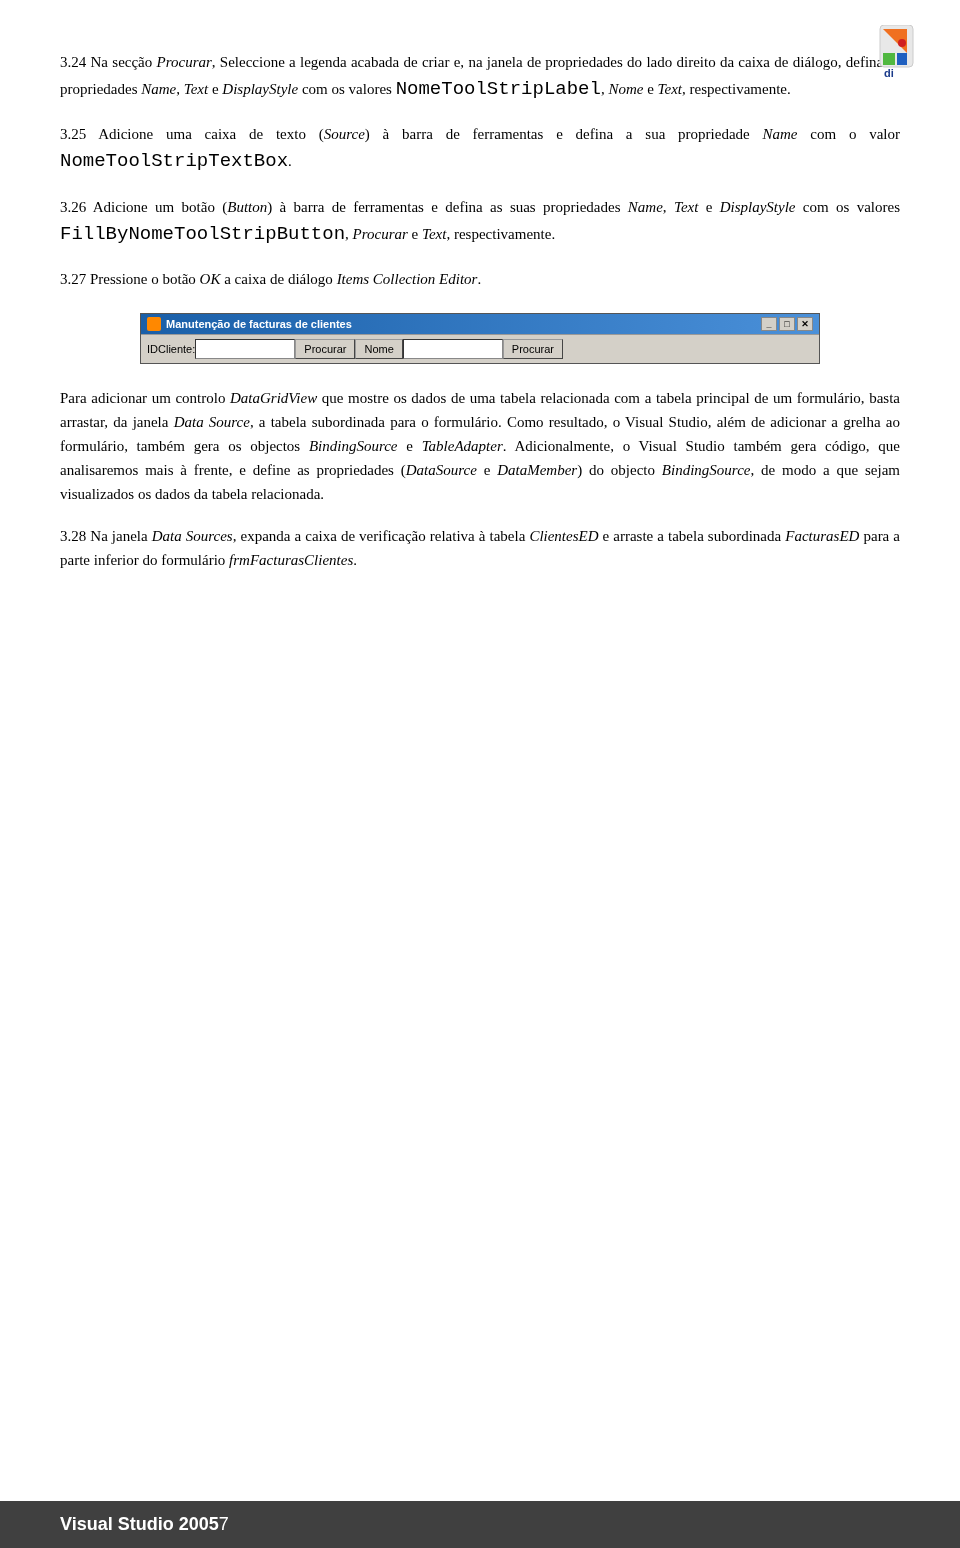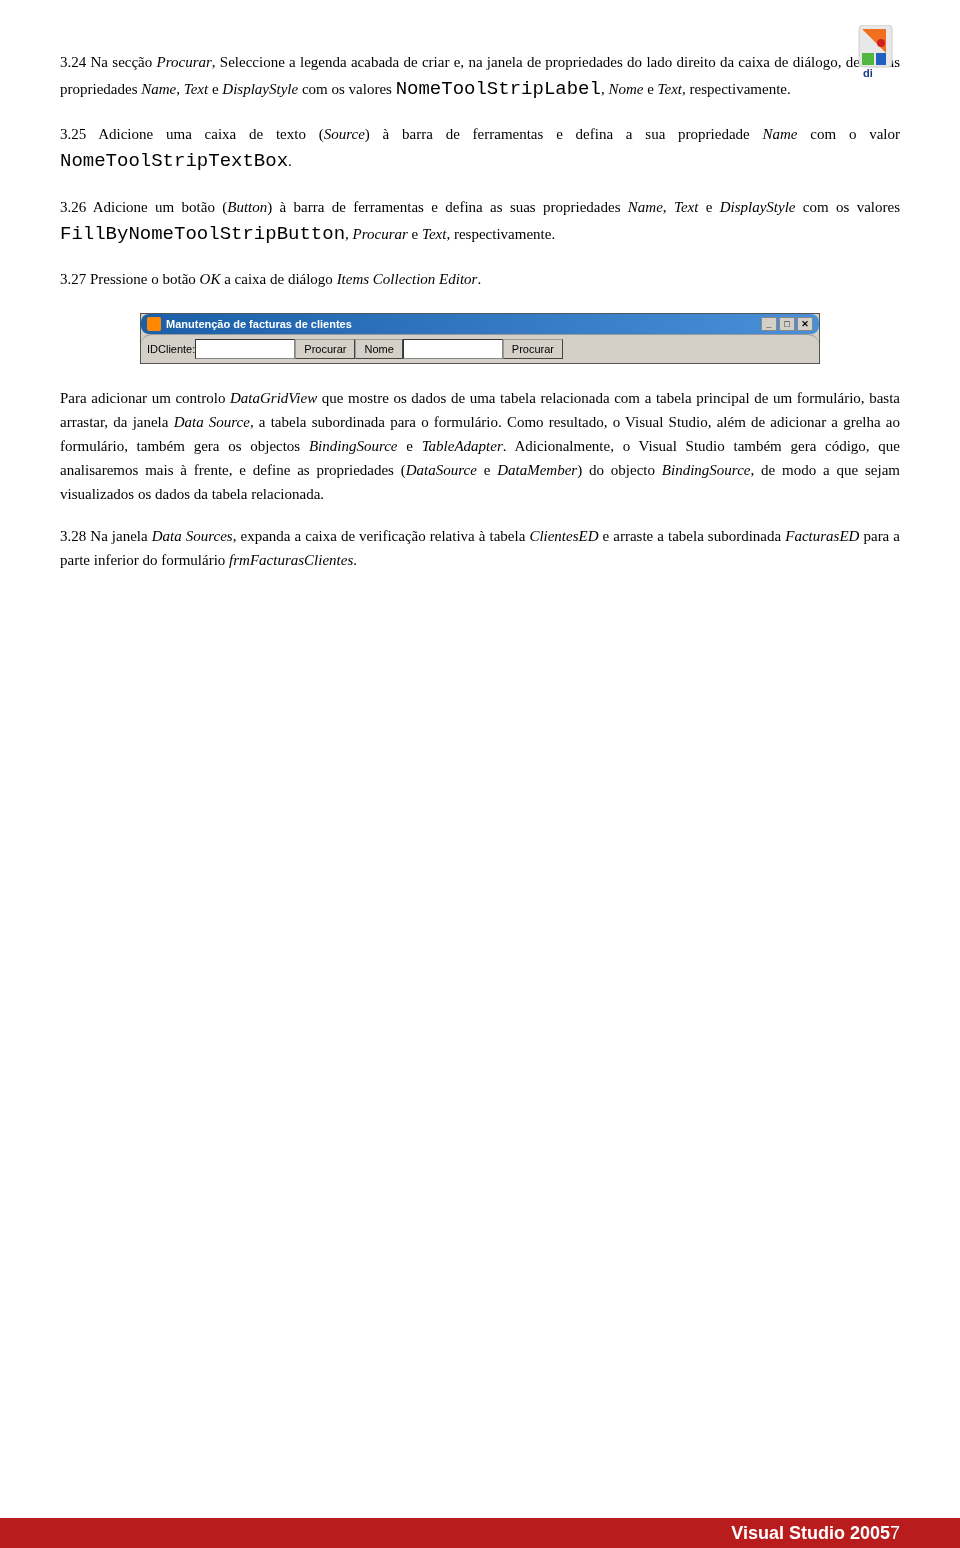--- a/index.html
+++ b/index.html
@@ -16,25 +16,26 @@
     .page-container {
       width: 960px;
       min-height: 1548px;
       padding: 40px 60px 60px 60px;
       position: relative;
     }
 
     .logo-area {
       position: absolute;
       top: 20px;
-      right: 56px;
+      right: 40px;
       width: 80px;
       height: 70px;
       display: flex;
       align-items: center;
+      justify-content: center;
     }
 
     .logo-svg {
       width: 70px;
       height: 60px;
     }
 
     .content-section {
       margin-top: 10px;
     }
@@ -65,21 +66,20 @@
 
     .toolbar-titlebar {
       background: linear-gradient(to right, #1a5fa8, #4a90d9);
       color: #ffffff;
       padding: 3px 6px;
       font-weight: bold;
       font-size: 11px;
       display: flex;
       align-items: center;
       justify-content: space-between;
-      border-radius: 8px;
     }
 
     .toolbar-titlebar-left {
       display: flex;
       align-items: center;
       gap: 5px;
     }
 
     .titlebar-icon {
       width: 14px;
@@ -108,21 +108,20 @@
     }
 
     .toolbar-content {
       padding: 4px 6px;
       border-top: 1px solid #999;
       background: #d4d0c8;
       display: flex;
       align-items: center;
       gap: 0;
       flex-wrap: nowrap;
-      border-radius: 11px;
     }
 
     .toolbar-label {
       font-size: 11px;
       white-space: nowrap;
     }
 
     .toolbar-textbox {
       height: 20px;
       width: 100px;
@@ -139,25 +138,25 @@
       font-size: 11px;
       white-space: nowrap;
       cursor: pointer;
     }
 
     .footer-bar {
       position: absolute;
       bottom: 0;
       left: 0;
       right: 0;
-      height: 30px;
-      background: #b91c1c;
-      display: flex;
-      align-items: center;
-      justify-content: flex-end;
+      height: 47px;
+      background: #404040;
+      display: flex;
+      align-items: center;
+      justify-content: flex-start;
       padding: 0 60px;
     }
 
     .footer-title {
       color: #ffffff;
       font-size: 18px;
       font-weight: bold;
       font-family: Arial, sans-serif;
     }
 

